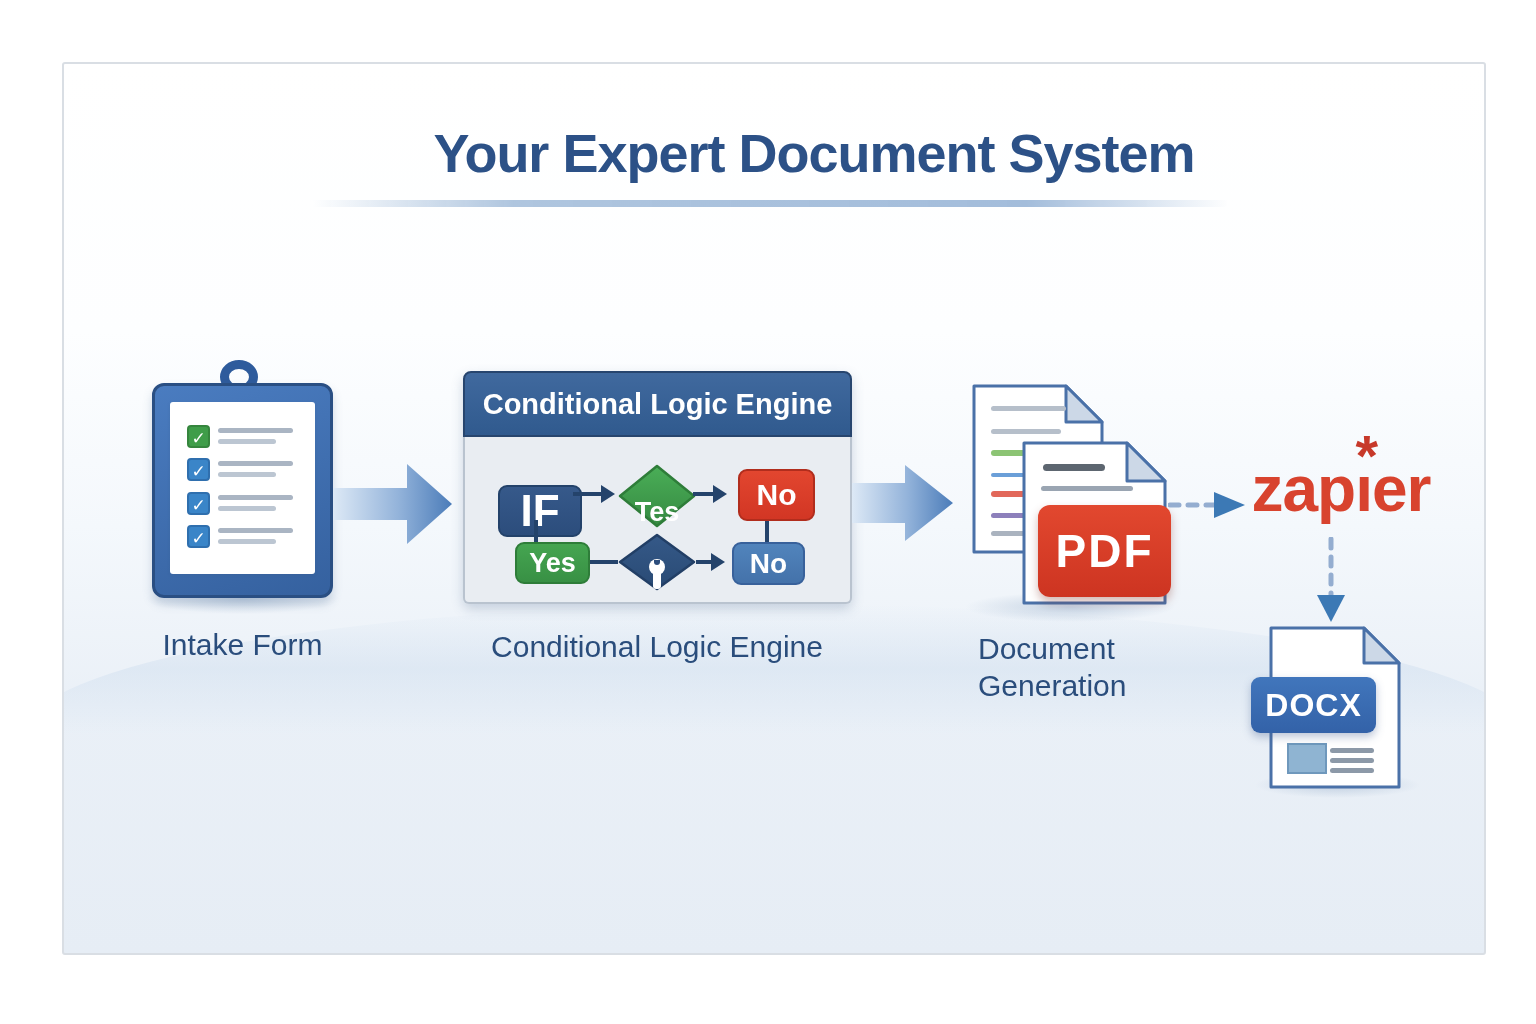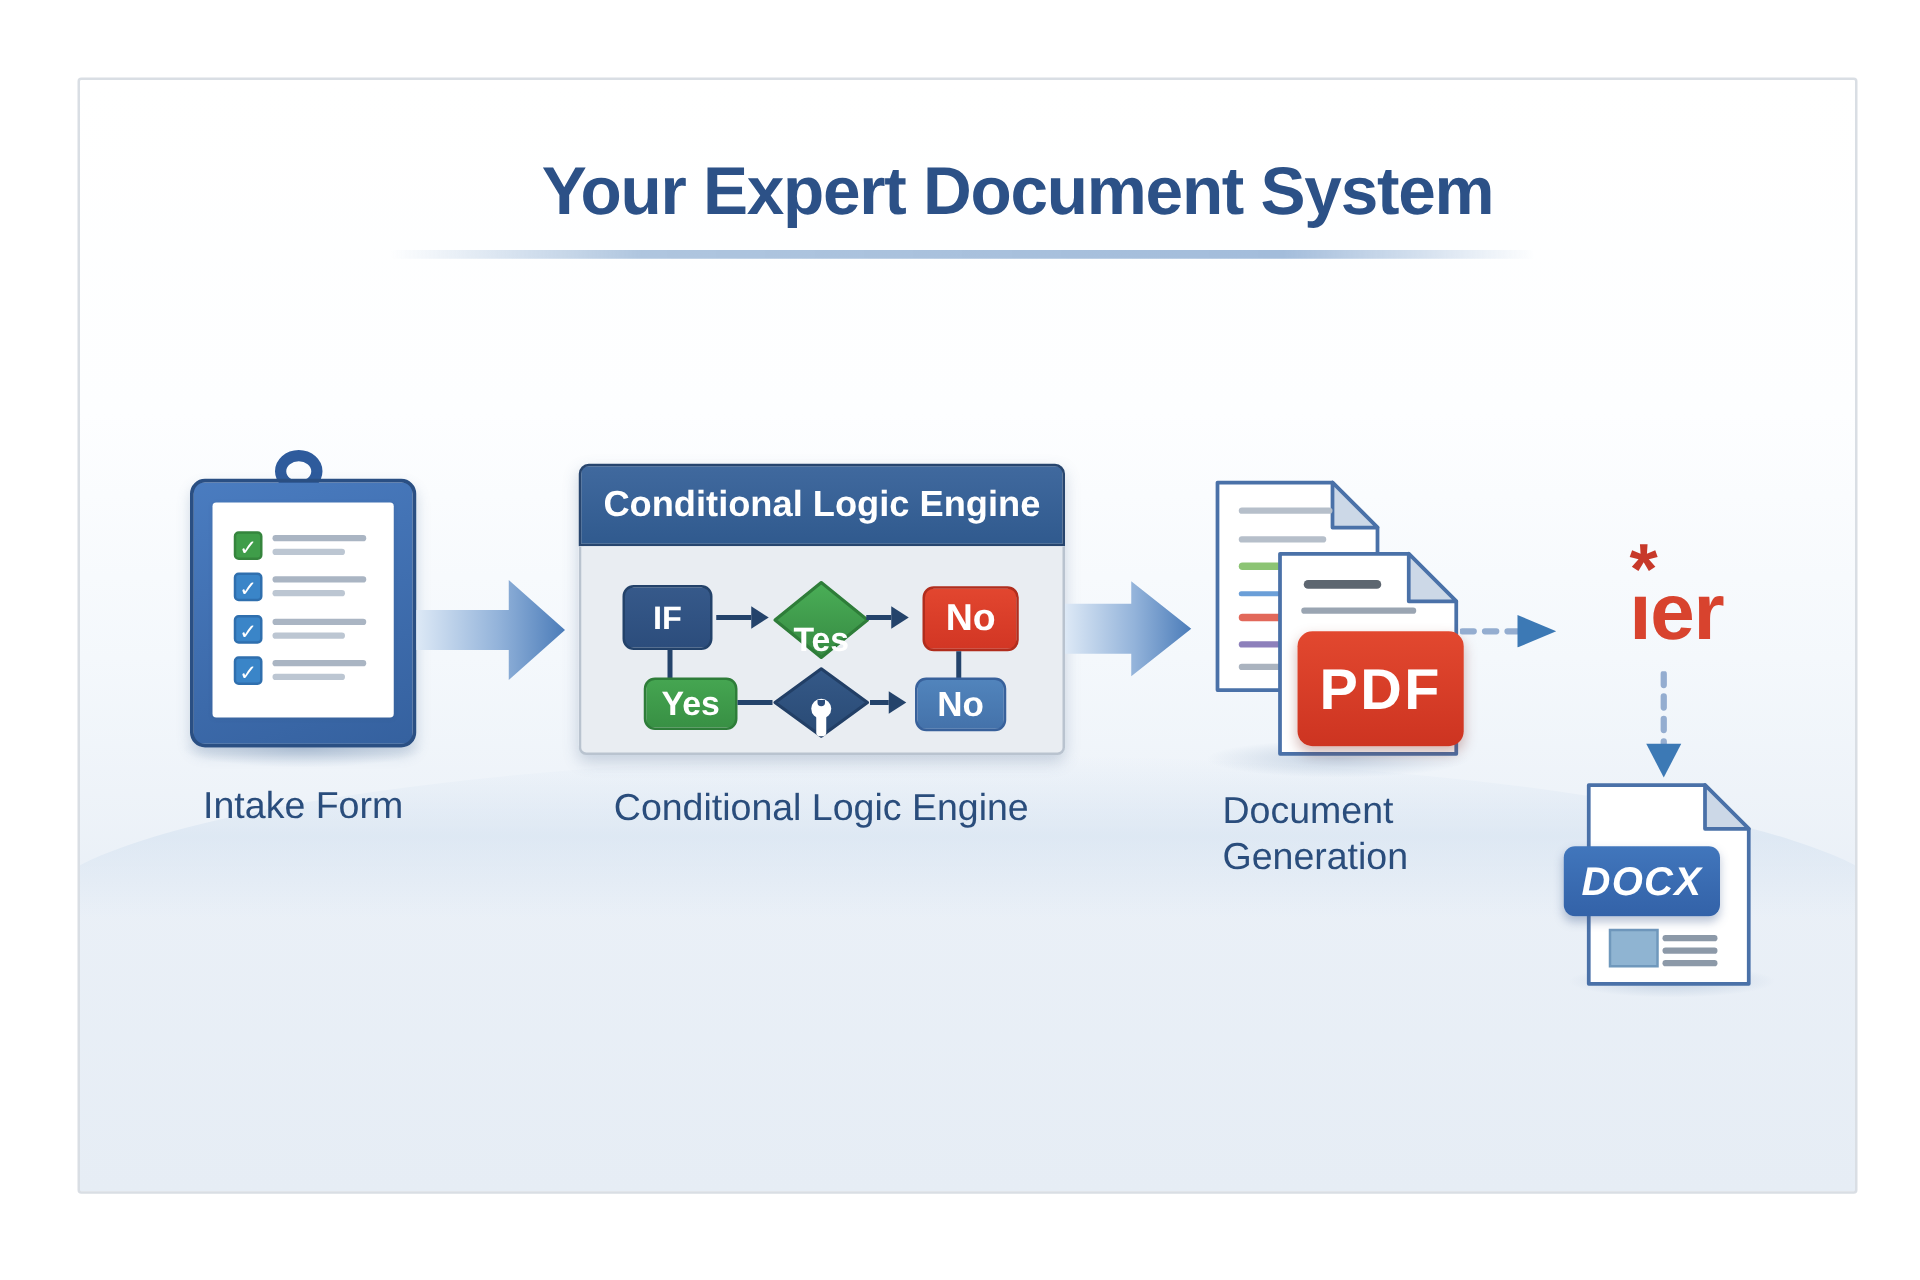--- a/index.html
+++ b/index.html
@@ -78,21 +78,21 @@
     border:2px solid #27456e; border-radius:8px 8px 0 0;
     color:#ffffff; font-size:29px; font-weight:bold;
     display:flex; align-items:center; justify-content:center;
   }
   .logic-body {
     position:absolute; left:0; top:66px; width:100%; height:167px;
     background:#e9edf2; border:2px solid #b9c3cf; border-top:none; border-radius:0 0 6px 6px;
   }
   .node { position:absolute; display:flex; align-items:center; justify-content:center;
           color:#ffffff; font-weight:bold; border-radius:9px; }
-  .node-if  { left:35px;  top:97px;  width:72px; height:52px; font-size:26px;
+  .node-if  { left:35px;  top:114px;  width:84px; height:52px; font-size:44px;
               background:linear-gradient(180deg,#36598a,#2c4d7c); border:2px solid #23426a; }
   .node-no-top { left:275px; top:98px; width:77px; height:52px; font-size:30px;
               background:linear-gradient(180deg,#e2462f,#d23624); border:2px solid #b12d1d; }
   .node-yes { left:52px;  top:171px; width:75px; height:42px; font-size:27px;
               background:linear-gradient(180deg,#45a551,#389044); border:2px solid #2e7d39; }
   .node-no-bottom { left:269px; top:171px; width:73px; height:43px; font-size:28px;
               background:linear-gradient(180deg,#5184bc,#4472aa); border:2px solid #38619b; }
   .diamond { position:absolute; display:flex; align-items:flex-end; justify-content:center; }
   .diamond svg { position:absolute; left:0; top:0; }
   .diamond span { position:relative; z-index:2; color:#fff; font-weight:bold; }
@@ -131,21 +131,21 @@
     position:absolute; left:50%; transform:translateX(-38%); top:-30px;
     font-size:58px; color:#c7392a; font-weight:bold;
   }
 
   
   .docx-badge {
     position:absolute; left:1251px; top:677px; width:125px; height:56px;
     background:linear-gradient(180deg,#4176bc,#3362a8); border-radius:9px;
     box-shadow:0 4px 8px rgba(60,90,140,0.35);
     color:#ffffff; font-size:32px; font-weight:bold; letter-spacing:1px;
-    display:flex; align-items:center; justify-content:center;font-style:italic;
+    display:flex; align-items:center; justify-content:center;
   }
 </style>
 </head>
 <body>
 
 <div class="canvas">
   <div class="card">
     <div class="horizon"></div>
 
     <div class="page-title" style="top:58px;margin-left:40px;">Your Expert Document System</div>
@@ -279,20 +279,21 @@
     <div>Document</div>
     <div>Generation</div>
   </div>
 
   <svg class="block-arrow" style="left:1168px; top:492px;" width="78" height="26" viewBox="0 0 78 26">
     <line x1="2" y1="13" x2="46" y2="13" stroke="#94add0" stroke-width="5" stroke-linecap="round" stroke-dasharray="9 9"></line>
     <polygon points="46,0 77,13 46,26" fill="#3c79b5"></polygon>
   </svg>
 
   <div class="zapier-logo">
+    <span>zap</span>
       <span class="i-wrap"><span>ı</span><span class="asterisk">*</span></span>
       <span>er</span>
   </div>
 
   <svg class="block-arrow" style="left:1316px; top:537px;" width="30" height="86" viewBox="0 0 30 86">
     <line x1="15" y1="2" x2="15" y2="58" stroke="#94add0" stroke-width="5" stroke-linecap="round" stroke-dasharray="9 9"></line>
     <polygon points="1,58 29,58 15,85" fill="#3c79b5"></polygon>
   </svg>
 
   <div class="shadow-ellipse" style="left:1255px; top:772px; width:165px; height:26px;"></div>

